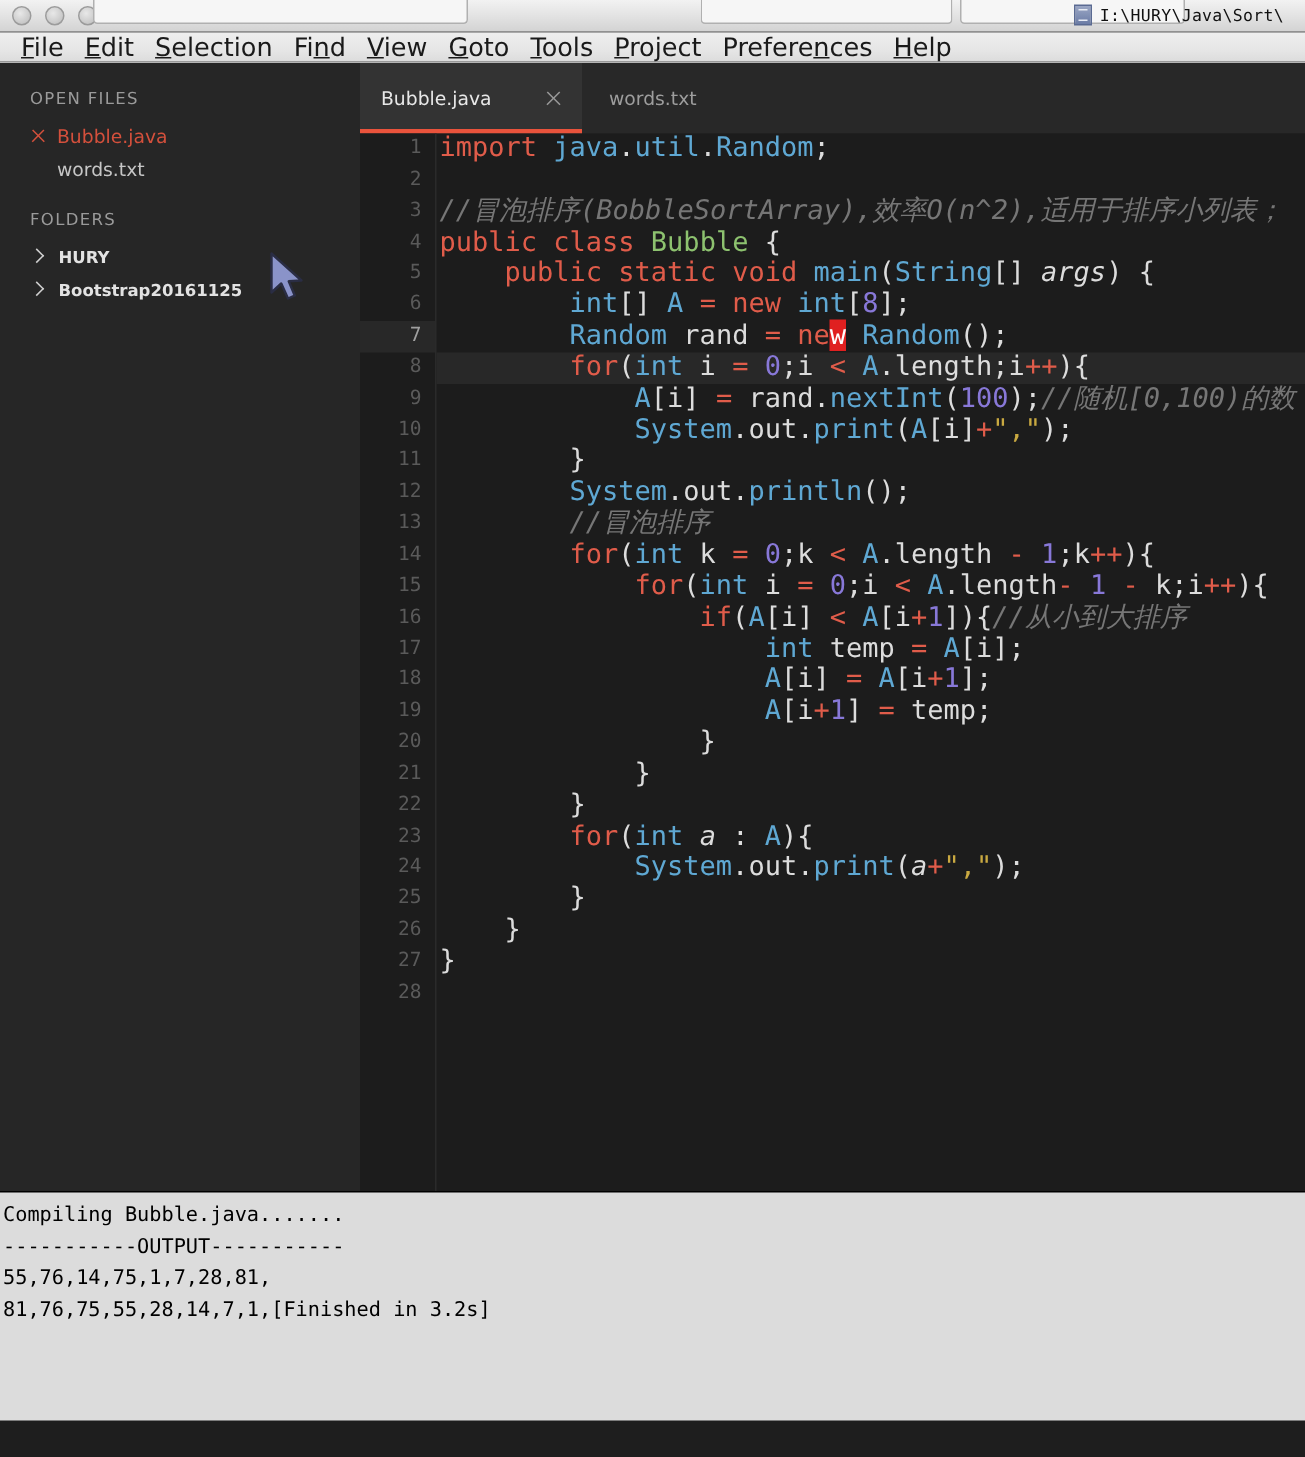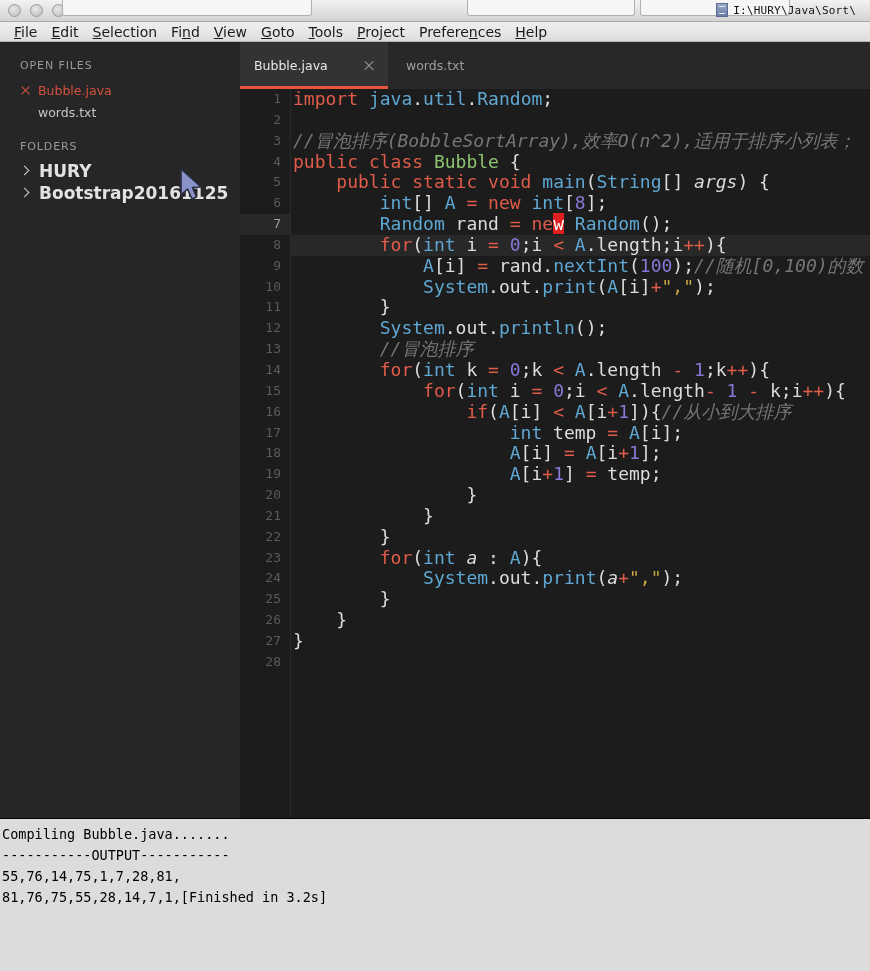--- a/index.html
+++ b/index.html
@@ -92,21 +92,21 @@
     left: 0; top: 22px;
     width: 870px; height: 20px;
     background: linear-gradient(to bottom, #eeeeee 0%, #e6e6e6 60%, #dcdcdc 100%);
     border-bottom: 1px solid #b5b5b5;
     box-sizing: border-box;
     display: flex;
     align-items: center;
     padding-left: 7px;
   }
   .menu-item {
-    font-size: 14px;
+    font-size: 17px;
     color: #1a1a1a;
     padding: 0 7px;
     cursor: default;
     white-space: nowrap;
     text-align: center;
   }
   .menu-item u { text-decoration: underline; }
 
   
   #sidebar {
@@ -156,21 +156,21 @@
   }
   .chevron::before {
     content: "";
     position: absolute;
     left: 1px; top: 0.5px;
     width: 6px; height: 6px;
     border-top: 1.6px solid #cfcfcf;
     border-right: 1.6px solid #cfcfcf;
     transform: rotate(45deg);
   }
-  .folder-row { font-weight: bold; color: #e2e2e2; font-size: 17px; align-items: center; }
+  .folder-row { font-weight: bold; color: #e2e2e2; font-size: 11px; align-items: center; }
 
   
   #mouse-cursor {
     position: absolute;
     left: 178px; top: 168px;
     width: 26px; height: 34px;
     pointer-events: none;
   }
 
   
@@ -284,21 +284,21 @@
   .op  { color: #e05c4a; }
 
   .caret {
     background: #e02020;
     color: #ffffff;
   }
 
   
   #console {
     position: absolute;
-    left: 0; top: 818px;
+    left: 0; top: 794px;
     width: 870px; height: 153px;
     background: #dcdcdc;
     border-top: 1px solid #000000;
     padding: 5px 0 0 2px;
     box-sizing: border-box;
     font-family: "DejaVu Sans Mono", monospace;
     font-size: 13.5px;
     color: #000000;
   }
   .console-line {

